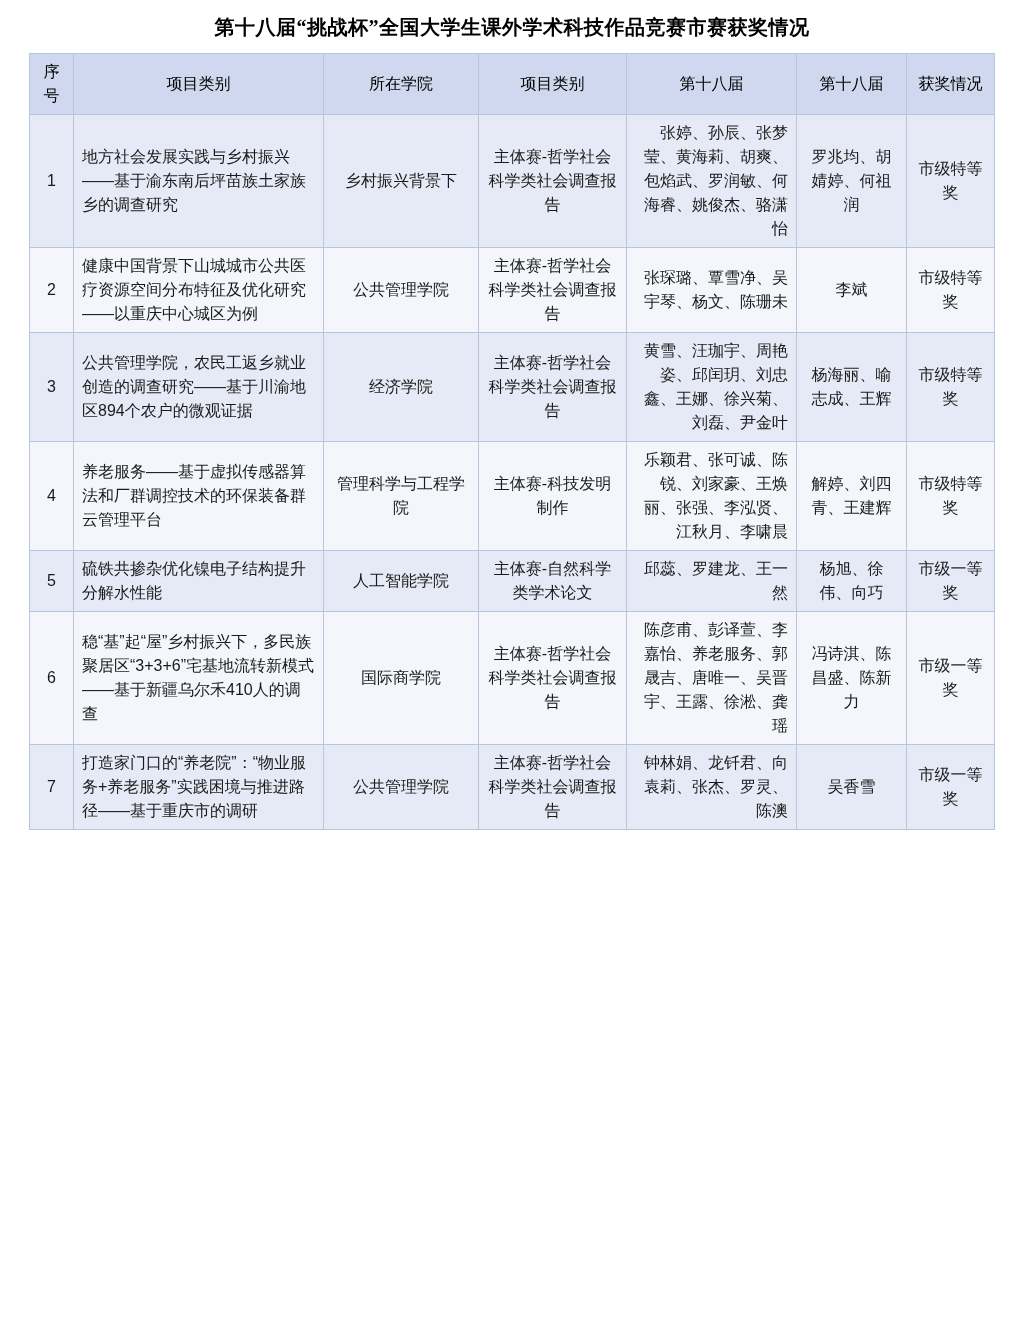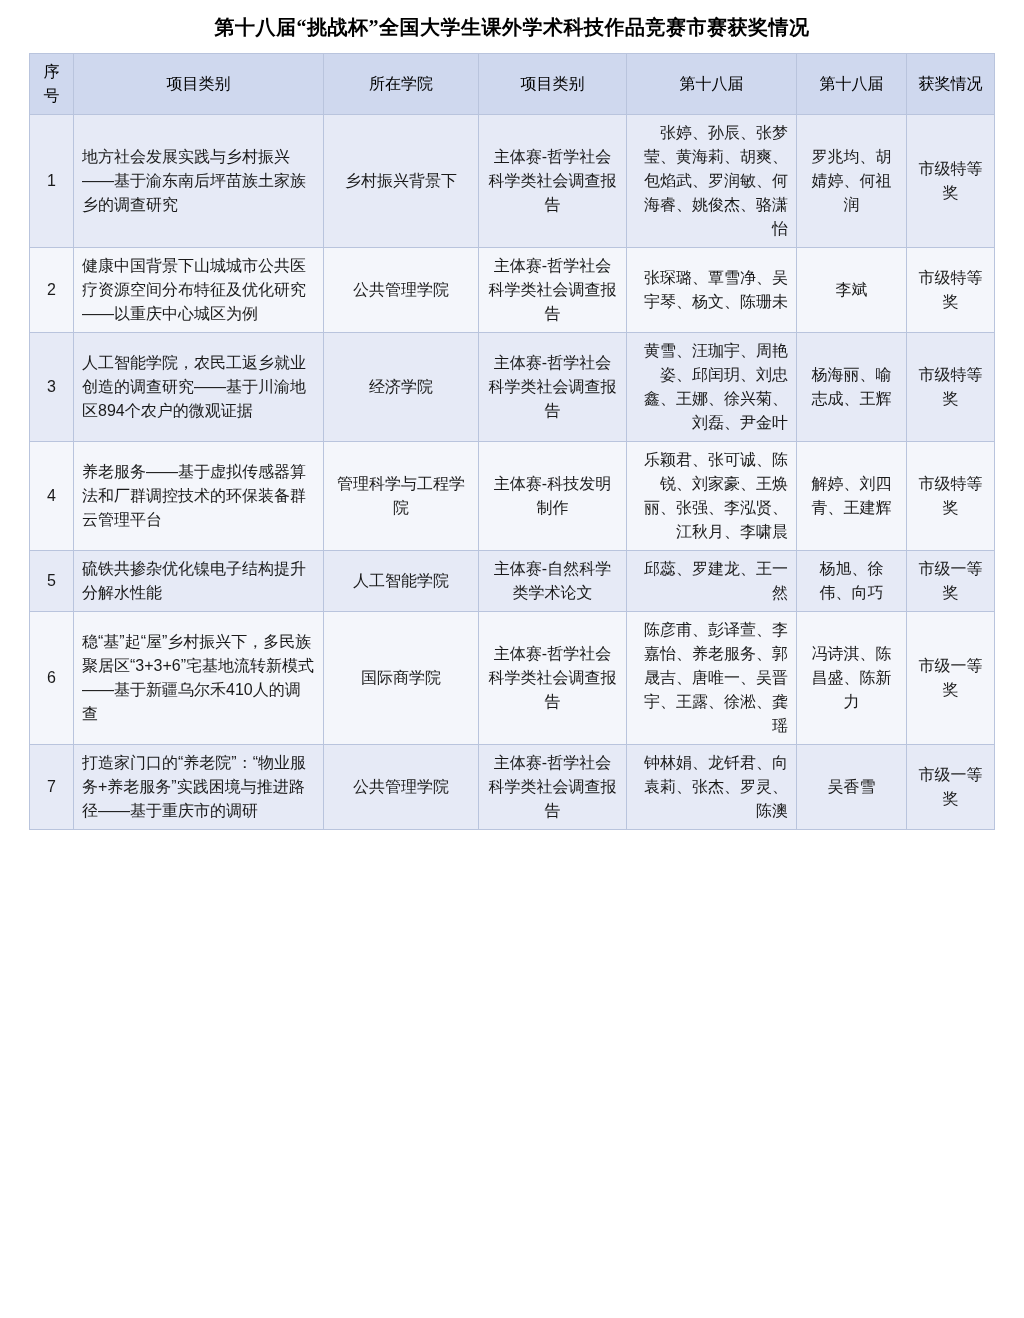--- a/index.html
+++ b/index.html
@@ -124,21 +124,21 @@
         <td class="idx">2</td>
         <td class="name">健康中国背景下山城城市公共医疗资源空间分布特征及优化研究——以重庆中心城区为例</td>
         <td class="college">公共管理学院</td>
         <td class="category">主体赛-哲学社会科学类社会调查报告</td>
         <td class="members">张琛璐、覃雪净、吴宇琴、杨文、陈珊未</td>
         <td class="teacher">李斌</td>
         <td class="award">市级特等奖</td>
       </tr>
       <tr class="row-odd">
         <td class="idx">3</td>
-        <td class="name">人工智能学院，农民工返乡就业创造的调查研究——基于川渝地区894个农户的微观证据</td>
+        <td class="name">公共管理学院，农民工返乡就业创造的调查研究——基于川渝地区894个农户的微观证据</td>
         <td class="college">经济学院</td>
         <td class="category">主体赛-哲学社会科学类社会调查报告</td>
         <td class="members">黄雪、汪珈宇、周艳姿、邱闰玥、刘忠鑫、王娜、徐兴菊、刘磊、尹金叶</td>
         <td class="teacher">杨海丽、喻志成、王辉</td>
         <td class="award">市级特等奖</td>
       </tr>
       <tr class="row-even">
         <td class="idx">4</td>
         <td class="name">养老服务——基于虚拟传感器算法和厂群调控技术的环保装备群云管理平台</td>
         <td class="college">管理科学与工程学院</td>

